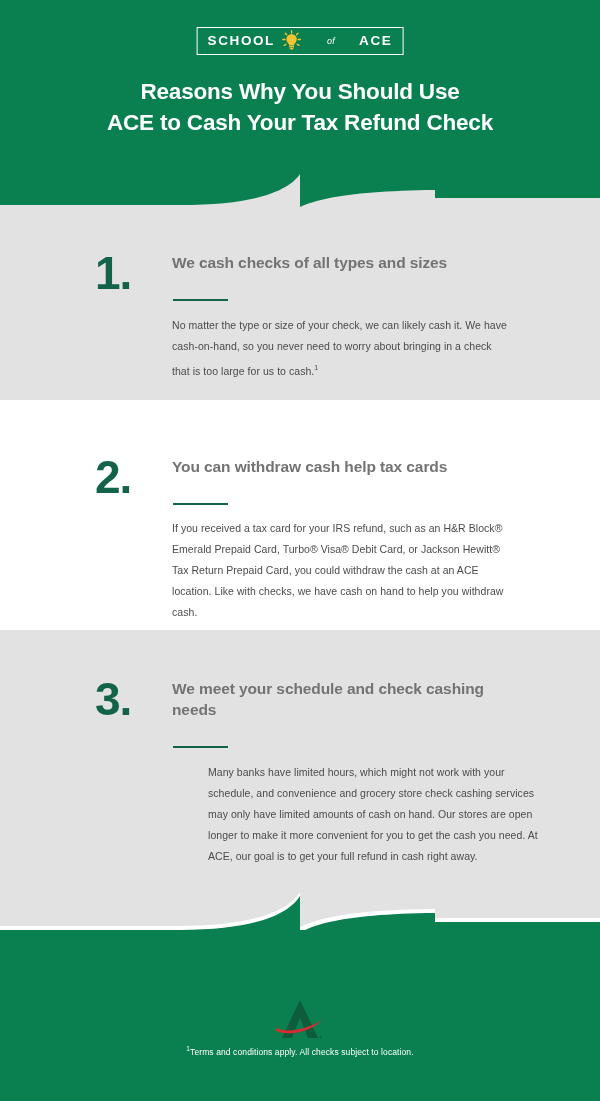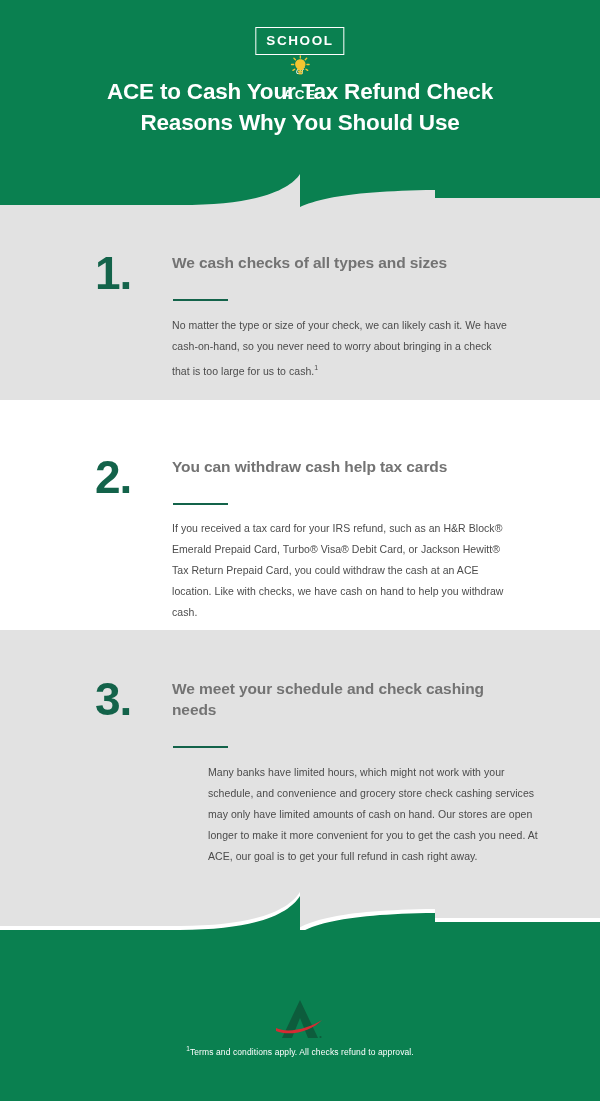--- a/index.html
+++ b/index.html
@@ -15,21 +15,21 @@
   
   .hero{
     position:absolute;left:0;top:0;width:600px;height:232px;
     background:#0a8050;
   }
   .logo-box{
     position:absolute;left:50%;top:27px;transform:translateX(-50%);
     border:1.5px solid #ffffff;
     padding:4px 10px 4px 10px;
     display:flex;align-items:center;gap:6px;
-    height:18px;box-sizing:content-box;flex-direction:column;
+    height:18px;box-sizing:content-box;
   }
   .logo-word{
     color:#ffffff;font-weight:bold;font-size:13.5px;letter-spacing:1.6px;
     line-height:18px;white-space:nowrap;
   }
   .logo-of{
     color:#ffffff;font-size:9px;font-style:italic;line-height:18px;
     letter-spacing:.3px;margin:0 18px;
   }
   .bulb{position:relative;width:22px;height:20px;display:inline-block;}
@@ -118,22 +118,22 @@
         <path d="M11 4.2c-3.0 0-5.2 2.2-5.2 5.0 0 2.0 1.2 3.2 2.0 4.2 0.5 0.7 0.7 1.3 0.7 2.0h5.0c0-0.7 0.2-1.3 0.7-2.0 0.8-1.0 2.0-2.2 2.0-4.2 0-2.8-2.2-5.0-5.2-5.0z" fill="#f4c430"></path>
         <rect x="8.6" y="16.0" width="4.8" height="1.5" fill="#f4c430"></rect>
         <rect x="9.2" y="18.0" width="3.6" height="1.4" fill="#f4c430"></rect>
       </svg>
     </span>
     <span class="logo-of">of</span>
     <span class="logo-word">ACE</span>
   </div>
 
   <div class="headline">
+    <div>Reasons Why You Should Use</div>
     <div>ACE to Cash Your Tax Refund Check</div>
-    <div>Reasons Why You Should Use</div>
   </div>
 
   <div class="band-gray-1"></div>
   <div class="band-white-2"></div>
   <div class="band-gray-3"></div>
 
   <svg class="wave-top" viewBox="0 0 600 70" preserveAspectRatio="none">
     <rect x="0" y="0" width="600" height="70" fill="#0a8050"></rect>
     <path d="M0,40 L180,40 C260,40 290,24 300,9 L300,42 L283,55 C297,36 340,26 435,25 L435,33 L600,33 L600,70 L0,70 Z" fill="#e2e2e2"></path>
   </svg>
@@ -166,15 +166,15 @@
   </div>
 
   <div class="footer"></div>
 
   <svg class="ace-logo" viewBox="0 0 64 44">
     <path d="M32 2 L50 40 L40 40 L32 20 L24 40 L14 40 Z" fill="#0d5c3c"></path>
     <path d="M8 30 C20 36 42 30 54 22 C44 33 22 39 8 33 Z" fill="#d52b33"></path>
     <circle cx="52.5" cy="39" r="1.1" fill="#0d5c3c"></circle>
   </svg>
 
-  <div class="disclaimer"><sup>1</sup><span>Terms and conditions apply. All checks refund to approval.</span></div>
+  <div class="disclaimer"><sup>1</sup><span>Terms and conditions apply. All checks subject to location.</span></div>
 
 </div>
 
 </body></html>

